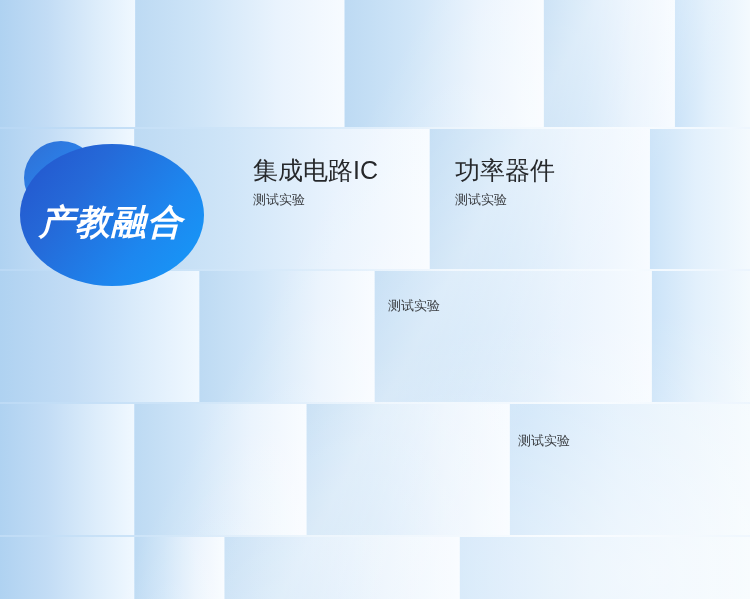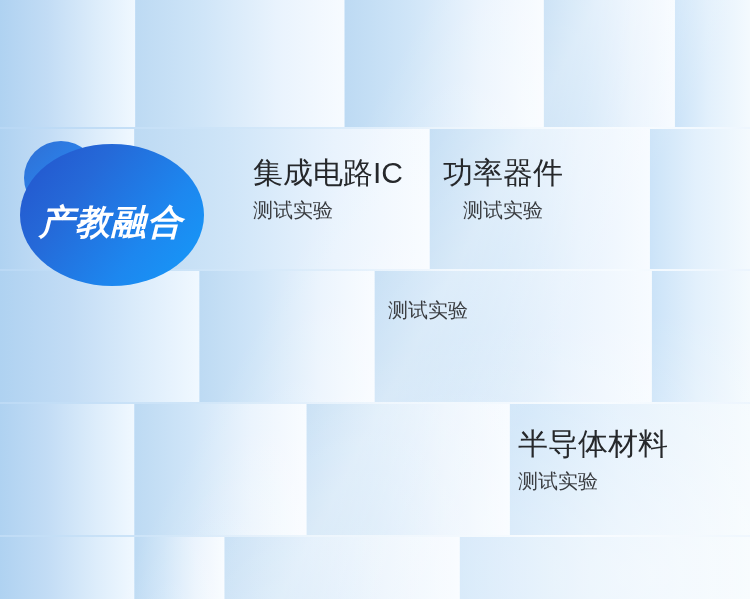--- a/index.html
+++ b/index.html
@@ -86,29 +86,29 @@
     letter-spacing: 1px;
     line-height: 1;
     white-space: nowrap;
   }
 
   
   .label {
     position: absolute;
   }
   .label .title {
-    font-size: 30px;
+    font-size: 25px;
     color: #26282b;
     line-height: 1.2;
     white-space: nowrap;
     font-weight: 400;
   }
   .label .sub {
     margin-top: 7px;
-    font-size: 20px;
+    font-size: 13px;
     color: #3a3d41;
     line-height: 1.2;
     white-space: nowrap;
     font-weight: 400;
   }
 </style>
 </head>
 <body>
 
 <div id="stage">
@@ -143,26 +143,25 @@
     <div class="badge-dot"></div>
     <div class="badge-circle"></div>
     <div class="badge-text">产教融合</div>
   </div>
 
   <div id="labels">
       <div class="label" style="left: 253px; top: 155px;">
         <div class="title">集成电路IC</div>
         <div class="sub">测试实验</div>
       </div>
-      <div class="label" style="left: 443px; top: 155px; text-align: center;">
+      <div class="label" style="left: 455px; top: 155px;">
         <div class="title">功率器件</div>
         <div class="sub">测试实验</div>
       </div>
       <div class="label" style="left: 388px; top: 291px;">
         <div class="sub">测试实验</div>
       </div>
       <div class="label" style="left: 518px; top: 426px;">
-        <div class="title">半导体材料</div>
         <div class="sub">测试实验</div>
       </div>
     </div>
 
 </div>
 
 </body></html>

